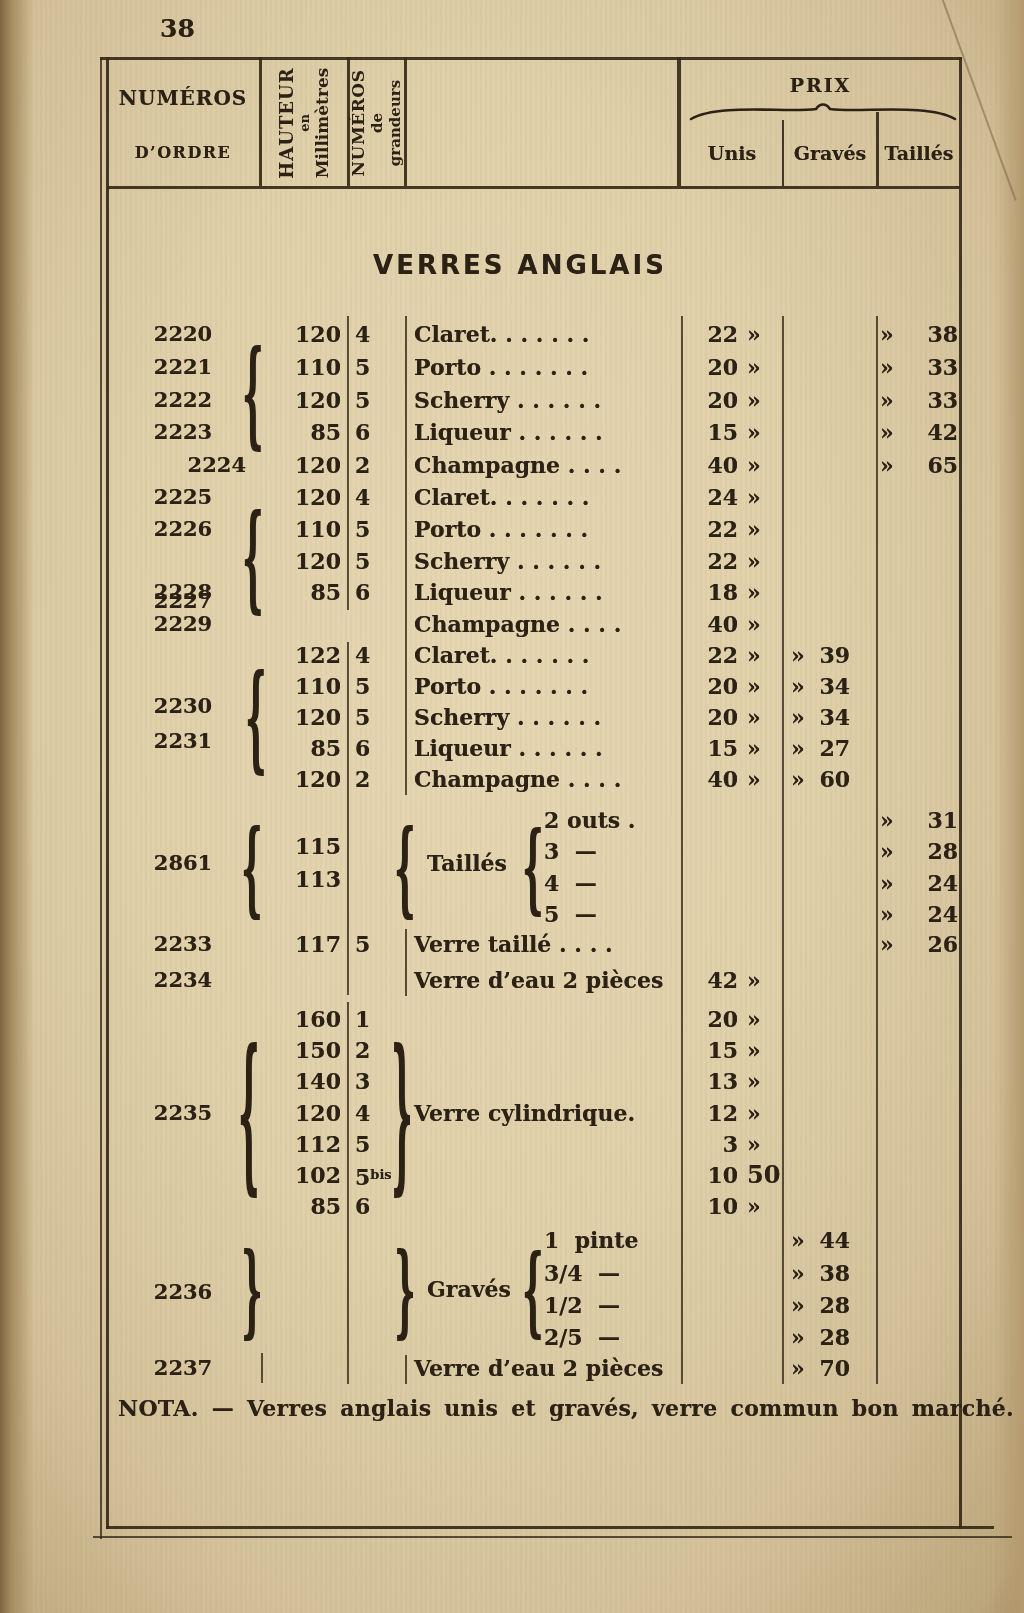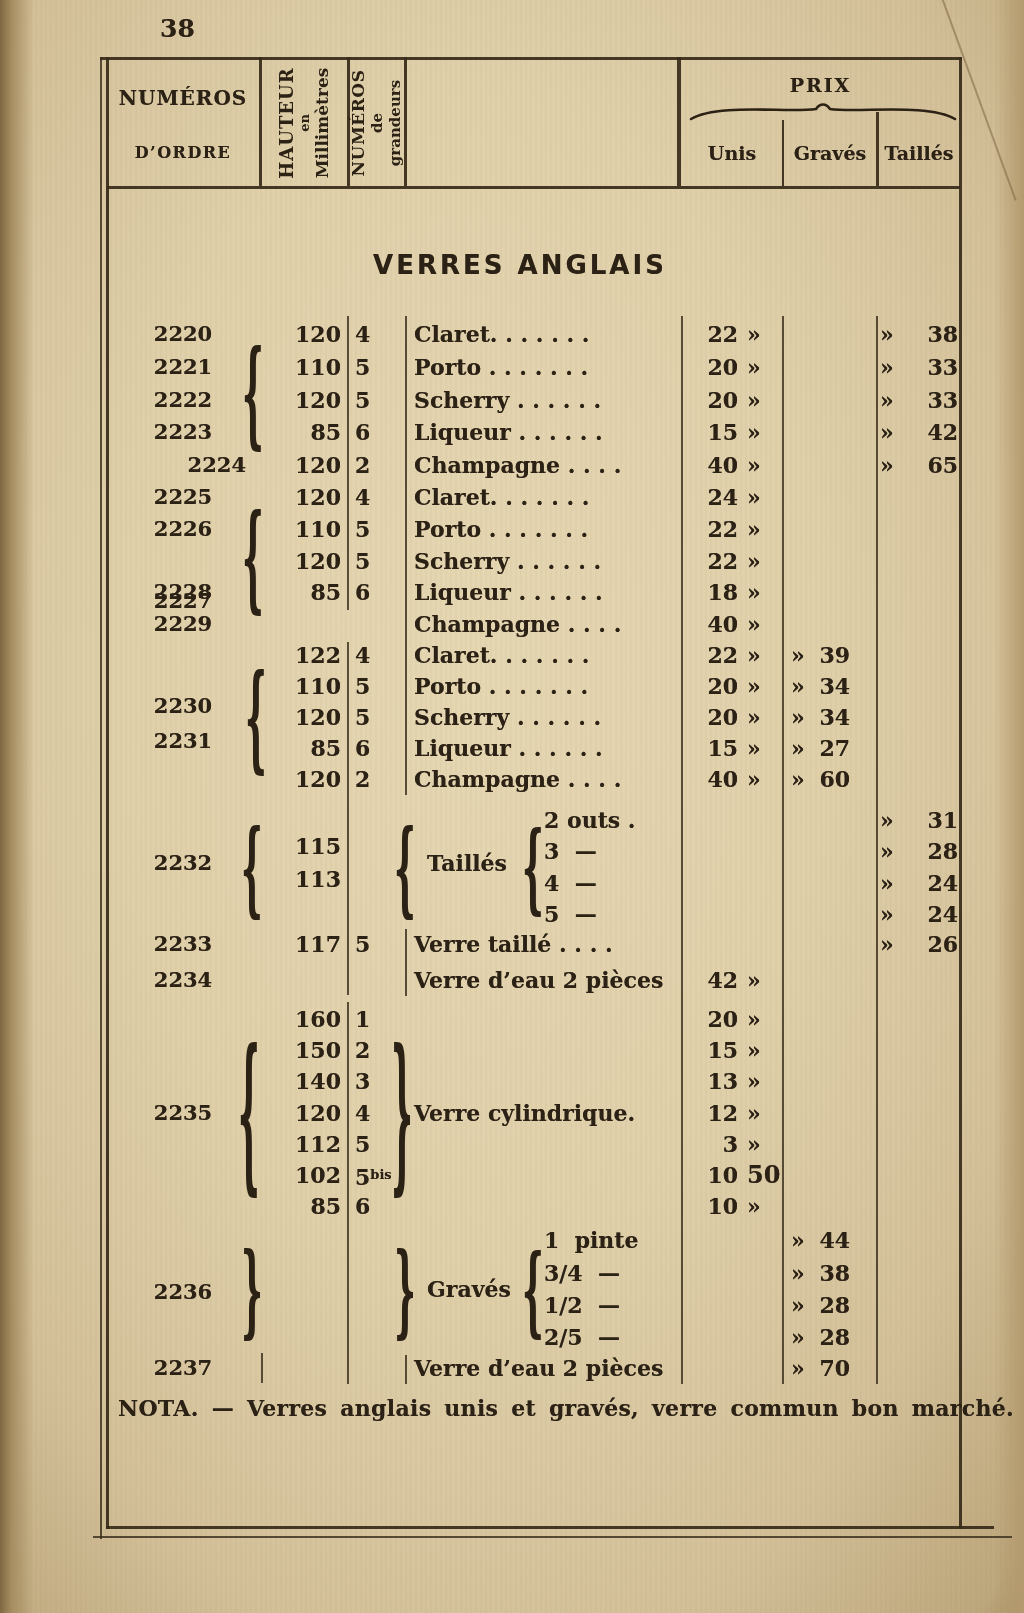--- a/index.html
+++ b/index.html
@@ -222,21 +222,21 @@
       <div class="t" style="font-size: 22px; left: 906px; width: 52px; top: 806.75px; text-align: right;">31</div>
       <div class="t" style="font-size: 22px; left: 544px; top: 838.25px;">3  —</div>
       <div class="t" style="font-size: 22px; left: 880px; top: 838.25px;">»</div>
       <div class="t" style="font-size: 22px; left: 906px; width: 52px; top: 838.25px; text-align: right;">28</div>
       <div class="t" style="font-size: 22px; left: 544px; top: 869.75px;">4  —</div>
       <div class="t" style="font-size: 22px; left: 880px; top: 869.75px;">»</div>
       <div class="t" style="font-size: 22px; left: 906px; width: 52px; top: 869.75px; text-align: right;">24</div>
       <div class="t" style="font-size: 22px; left: 544px; top: 901.25px;">5  —</div>
       <div class="t" style="font-size: 22px; left: 880px; top: 901.25px;">»</div>
       <div class="t" style="font-size: 22px; left: 906px; width: 52px; top: 901.25px; text-align: right;">24</div>
-      <div class="t" style="font-size: 21px; left: 120px; width: 126px; top: 850px; text-align: center;">2232</div>
+      <div class="t" style="font-size: 21px; left: 120px; width: 126px; top: 850px; text-align: center;">2861</div>
       <div class="t" style="font-size: 22px; left: 254px; width: 87px; top: 833px; text-align: right;">115</div>
       <div class="t" style="font-size: 22px; left: 254px; width: 87px; top: 866px; text-align: right;">113</div>
       <div class="t" style="font-size: 22px; left: 427px; top: 850px;">Taillés</div>
       <div class="t" style="font-size: 21px; left: 120px; width: 126px; top: 931px; text-align: center;">2233</div>
       <div class="t" style="font-size: 22px; left: 254px; width: 87px; top: 931px; text-align: right;">117</div>
       <div class="t" style="font-size: 22px; left: 355px; width: 48px; top: 931px;">5</div>
       <div class="t" style="font-size: 22px; left: 414px; top: 931px;">Verre taillé . . . .</div>
       <div class="t" style="font-size: 22px; left: 880px; top: 931px;">»</div>
       <div class="t" style="font-size: 22px; left: 906px; width: 52px; top: 931px; text-align: right;">26</div>
       <div class="t" style="font-size: 21px; left: 120px; width: 126px; top: 967px; text-align: center;">2234</div>

